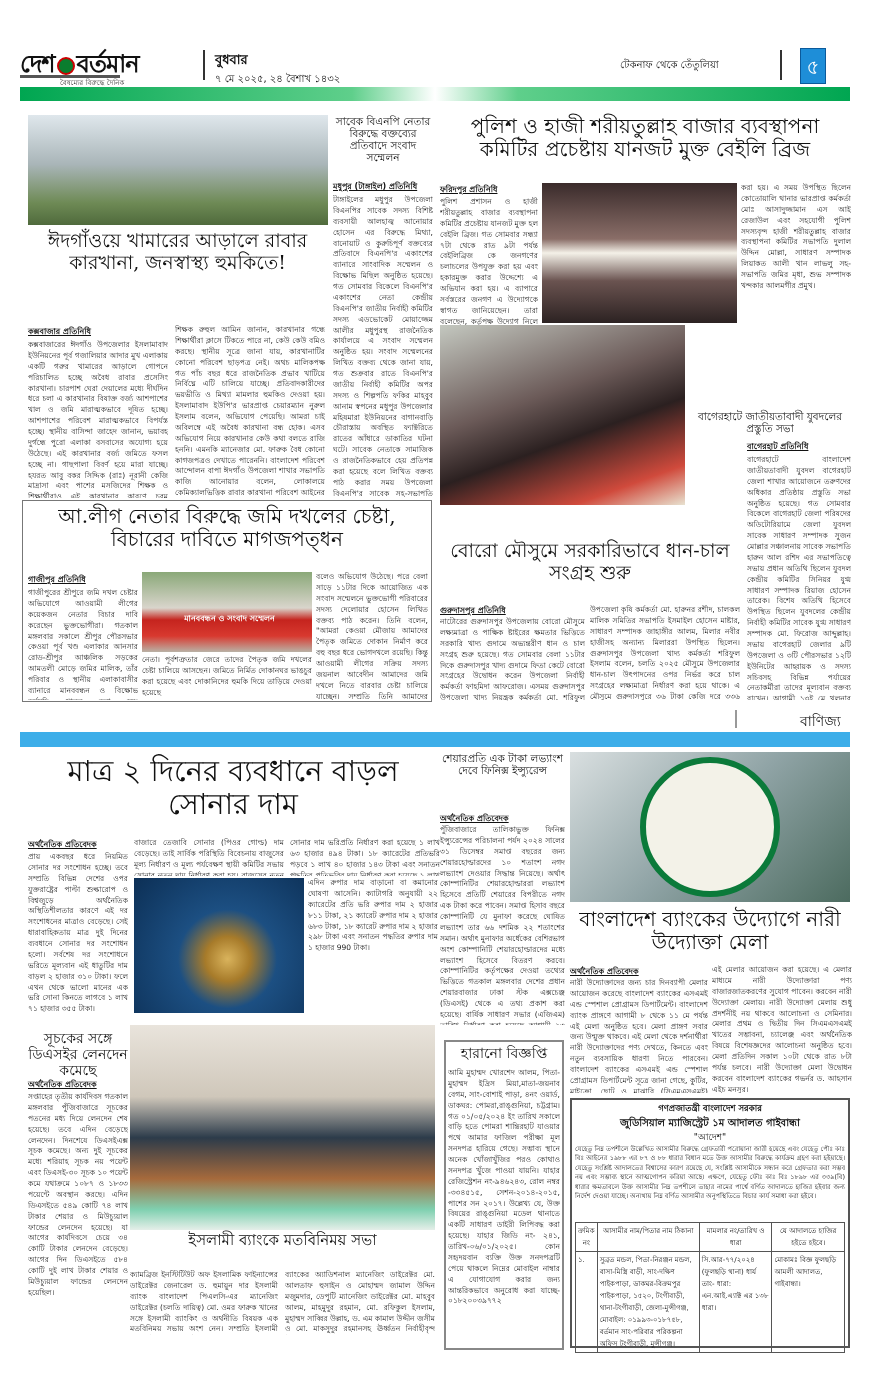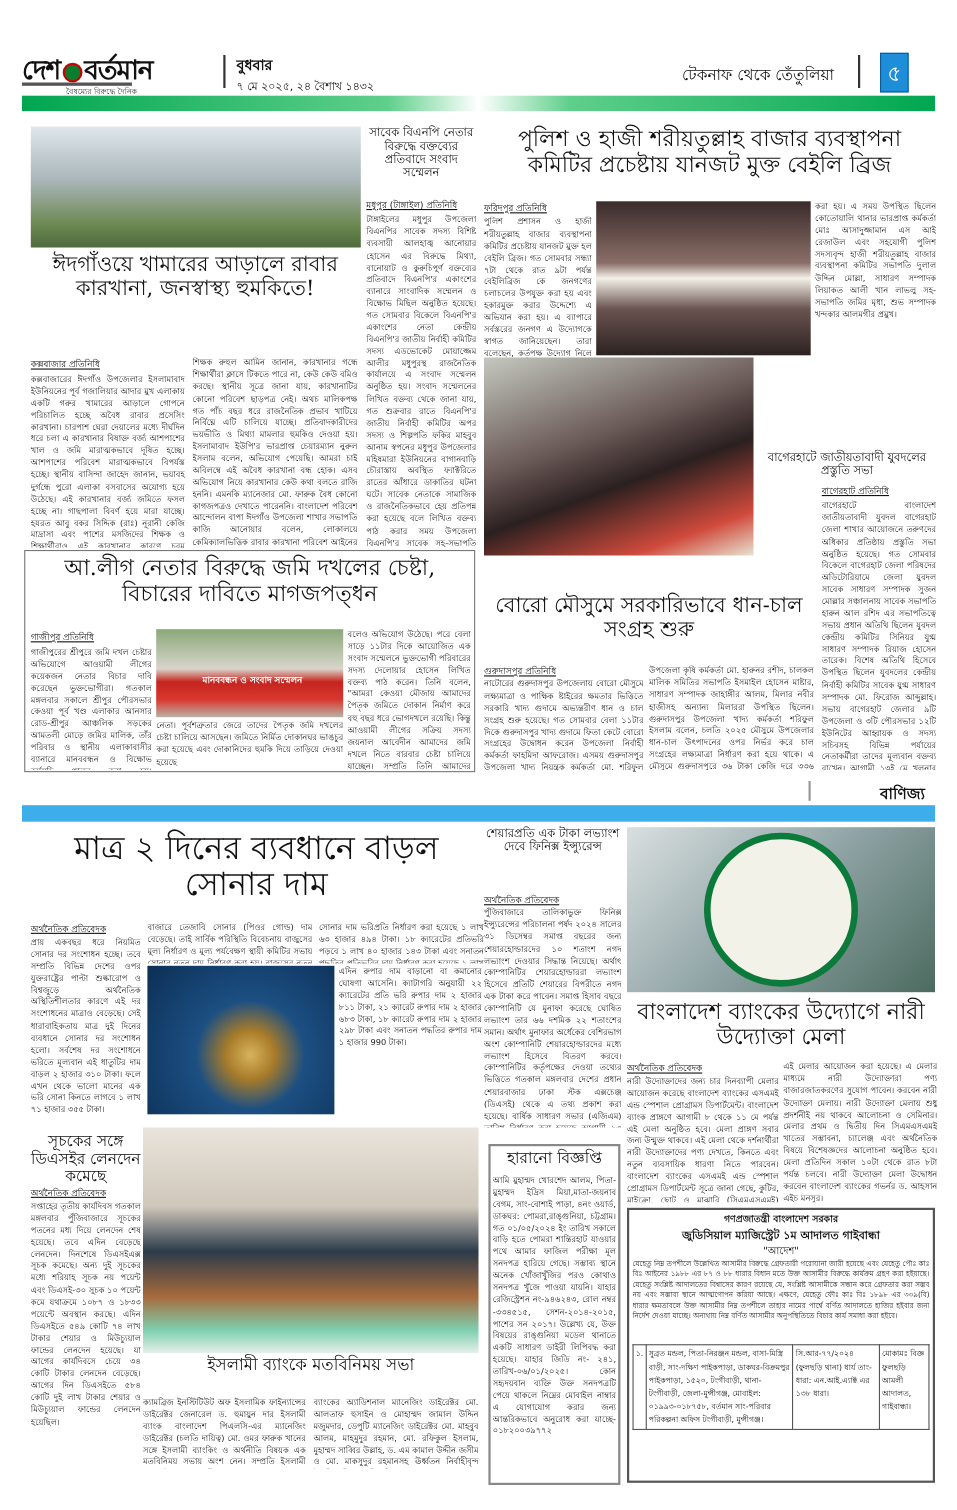--- a/index.html
+++ b/index.html
@@ -6,30 +6,30 @@
 body{width:870px;height:1373px;background:#fff;font-family:"DejaVu Sans",sans-serif;color:#111;position:relative;overflow:hidden}
 .abs{position:absolute}
 .masthead{left:20px;top:45px;width:830px;height:60px}
 .logo{left:0;top:0;font-size:24px;font-weight:bold;font-family:Liberation Sans, sans-serif;letter-spacing:-1px}
 .logo .seal{display:inline-block;width:18px;height:18px;border-radius:50%;background:#0a7d2e;border:2px solid #c00;vertical-align:middle;margin:0 2px}
 .logo-sub{left:40px;top:32px;font-size:7px;color:#333}
 .logo-line{left:0;top:30px;width:100px;height:3px;background:#555}
 .vbar{width:2px;height:30px;background:#333}
 .dateblock{left:195px;top:5px;font-size:10px}
 .dateblock .day{font-size:13px;font-weight:bold;display:block}
-.slogan{left:600px;top:12px;font-size:14px}
+.slogan{left:600px;top:12px;font-size:10px}
 .pagenum{left:780px;top:3px;width:26px;height:36px;background:#1e8ed8;border:1px solid #0b5a9b;color:#fff;font-size:20px;text-align:center;line-height:36px}
 .greenbar{left:20px;top:87px;width:830px;height:14px;background:linear-gradient(90deg,#00a651 0%,#5fcf8b 40%,#fff 50%,#5fcf8b 60%,#00a651 100%)}
 .bluebar{left:20px;top:732px;width:830px;height:15px;background:#3daee9}
 .photo{background:linear-gradient(135deg,#7a8f8a,#b9c9c2 40%,#6f7d6c);overflow:hidden}
 .headline{font-family:"DejaVu Serif",serif;text-align:center;line-height:1.15;color:#111}
-.byline{font-size:8px;font-weight:normal;text-decoration:underline}
+.byline{font-size:8px;font-weight:bold;text-decoration:underline}
 .body{font-size:7.5px;line-height:1.45;text-align:justify;color:#222;overflow:hidden}
 .boxed{border:1px solid #777}
-.section-label{font-size:14px;font-weight:bold}
+.section-label{font-size:14px;font-weight:normal}
 table.notice{border-collapse:collapse;font-size:7px;width:100%}
 table.notice td,table.notice th{border:1px solid #555;padding:2px;vertical-align:top;font-weight:normal}
 </style>
 </head>
 <body>
 
 <div class="abs masthead">
   <div class="abs logo"><span>দেশ</span><span class="seal"></span><span>বর্তমান</span></div>
   <div class="abs logo-line"></div>
   <div class="abs logo-sub">বৈষম্যের বিরুদ্ধে দৈনিক</div>
@@ -116,20 +116,26 @@
 <div class="abs body" style="left:448px;top:1068px;width:112px;height:278px">আমি মুহাম্মদ খোরশেদ আলম, পিতা-মুহাম্মদ ইদ্রিস মিয়া,মাতা-জয়নাব বেগম, সাং-বোশাই পাড়া, ৪নং ওয়ার্ড, ডাকঘর: পোমরা,রাঙ্গুনিয়া, চট্টগ্রাম। গত ০১/০৫/২০২৪ ইং তারিখ সকালে বাড়ি হতে পোমরা শান্তিরহাট যাওয়ার পথে আমার ফাজিল পরীক্ষা মূল সনদপত্র হারিয়ে গেছে। সম্ভাব্য স্থানে অনেক খোঁজাখুঁজির পরও কোথাও সনদপত্র খুঁজে পাওয়া যায়নি। যাহার রেজিস্ট্রেশন নং-৯৪৬২৪৩, রোল নম্বর -৩৩৪৫১৫, সেশন-২০১৪-২০১৫, পাশের সন ২০১৭। উল্লেখ্য যে, উক্ত বিষয়ের রাঙ্গুনিয়া মডেল থানাতে একটি সাধারণ ডাইরী লিপিবদ্ধ করা হয়েছে। যাহার জিডি নং- ২৪১, তারিখ-০৬/০১/২০২৫। কোন সহৃদয়বান ব্যক্তি উক্ত সনদপত্রটি পেয়ে থাকলে নিম্নের মোবাইল নাম্বার এ যোগাযোগ করার জন্য আন্তরিকভাবে অনুরোধ করা যাচ্ছে- ০১৮২০০৩৯৭৭২</div>
 
 <div class="abs boxed" style="left:570px;top:1098px;width:280px;height:250px;border:2px solid #555"></div>
 <div class="abs" style="left:575px;top:1102px;width:270px;text-align:center;font-size:8.5px;font-weight:bold">গণপ্রজাতন্ত্রী বাংলাদেশ সরকার</div>
 <div class="abs" style="left:575px;top:1115px;width:270px;text-align:center;font-size:10px;font-weight:bold">জুডিসিয়াল ম্যাজিস্ট্রেট ১ম আদালত গাইবান্ধা</div>
 <div class="abs" style="left:575px;top:1130px;width:270px;text-align:center;font-size:9px">"আদেশ"</div>
 <div class="abs body" style="left:575px;top:1145px;width:270px;height:75px;font-size:6.5px">যেহেতু নিম্ন তপশীলে উল্লেখিত আসামীর বিরুদ্ধে গ্রেফতারী পরোয়ানা জারী হয়েছে এবং যেহেতু পৌঃ কাঃ বিঃ আইনের ১৯৮৮ এর ৮৭ ও ৮৮ ধারার বিধান মতে উক্ত আসামীর বিরুদ্ধে কার্যক্রম গ্রহণ করা হইয়াছে। যেহেতু সংশ্লিষ্ট আদালতের বিশ্বাসের কারণ রয়েছে যে, সংশ্লিষ্ট আসামীকে সন্ধান করে গ্রেফতার করা সম্ভব নয় এবং সম্ভাব্য স্থানে আত্মগোপন করিয়া আছে। এক্ষণে, যেহেতু ফৌঃ কাঃ বিঃ ১৮৯৮ এর ৩৩৯(বি) ধারার ক্ষমতাবলে উক্ত আসামীর নিম্ন তপশীলে তাহার নামের পার্শ্বে বর্ণিত আদালতে হাজির হইবার জন্য নির্দেশ দেওয়া যাচ্ছে। অন্যথায় নিম্ন বর্ণিত আসামীর অনুপস্থিতিতে বিচার কার্য সমাধা করা হইবে।</div>
 <div class="abs" style="left:575px;top:1222px;width:270px">
   <table class="notice">
     <tbody>
+        <tr>
+      <th style="width:8%">ক্রমিক নং</th>
+      <th style="width:38%">আসামীর নাম/পিতার নাম ঠিকানা</th>
+      <th style="width:27%">মামলার নং/তারিখ ও ধারা</th>
+      <th style="width:27%">যে আদালতে হাজির হইতে হইবে।</th>
+    </tr>
     <tr>
       <td>১.</td>
       <td>সুব্রত মন্ডল, পিতা-নিরঞ্জন মন্ডল, বাসা-মিস্ত্রি বাড়ী, সাং-দক্ষিণ পাইকপাড়া, ডাকঘর-বিক্রমপুর পাইকপাড়া, ১৫২০, টংগীবাড়ী, থানা-টংগীবাড়ী, জেলা-মুন্সীগঞ্জ, মোবাইল: ০১৯৯৩-০১৮৭৫৮, বর্তমান সাং-পরিবার পরিকল্পনা অফিস টংগীবাড়ী, মুন্সীগঞ্জ।</td>
       <td>সি.আর-৭৭/২০২৪ (ফুলছড়ি থানা) ধার্য তাং- ধারা: এন.আই.এ্যাক্ট এর ১৩৮ ধারা।</td>
       <td>মোকামঃ বিজ্ঞ ফুলছড়ি আমলী আদালত, গাইবান্ধা।</td>
     </tr>
   </tbody>
     </table>
 </div>
 

